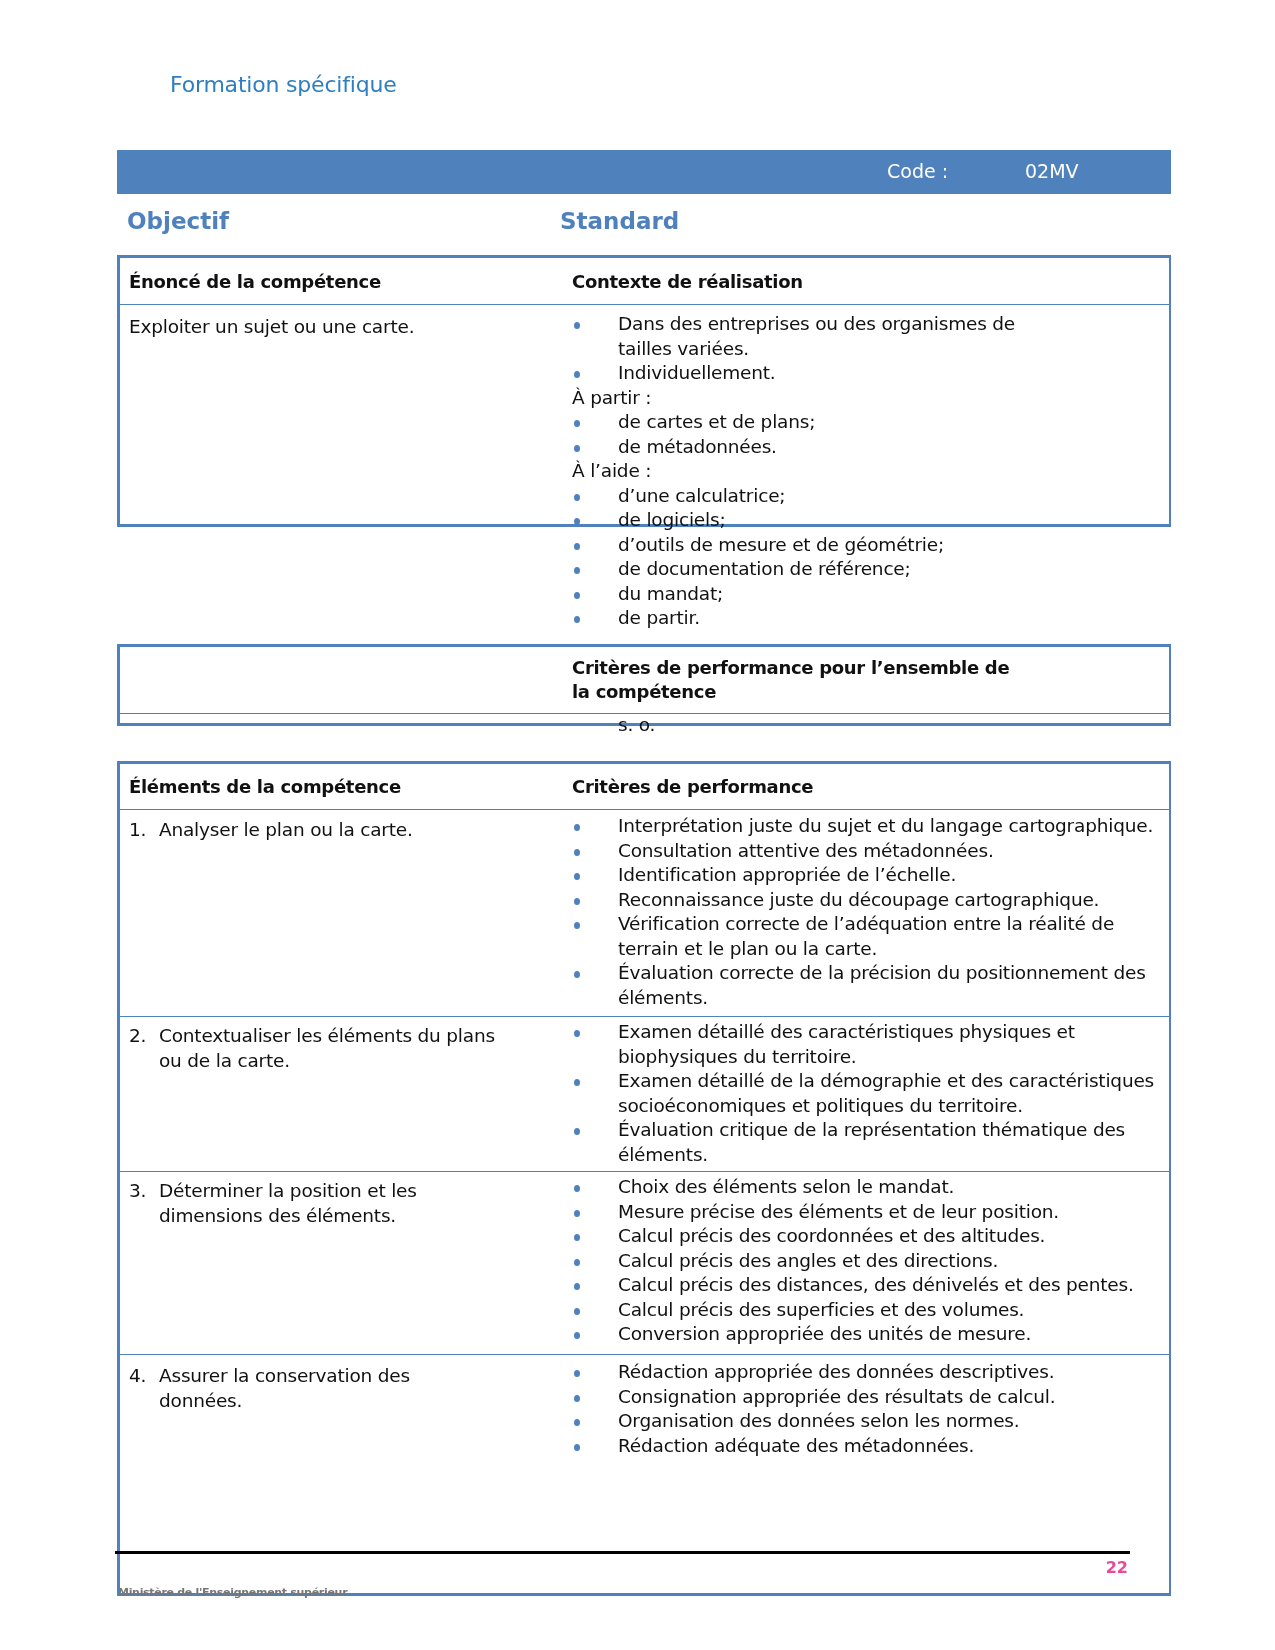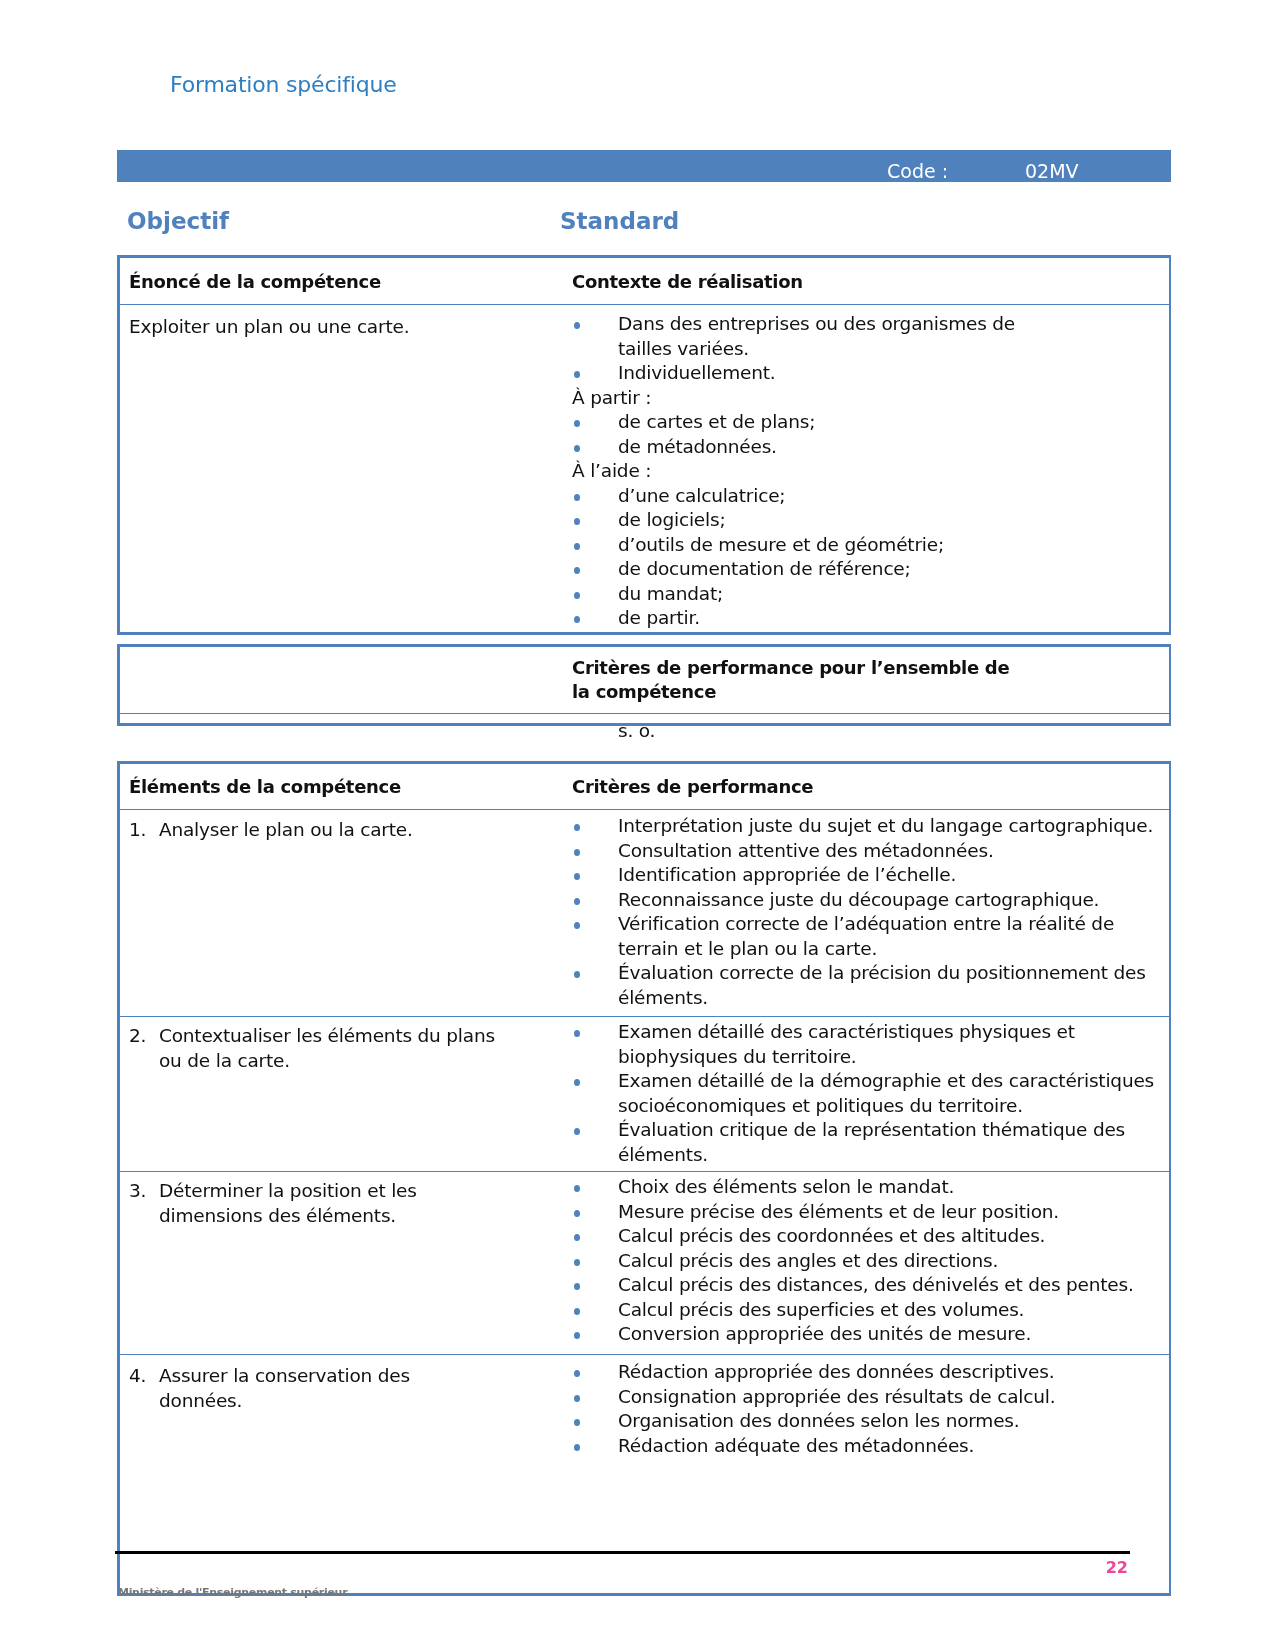--- a/index.html
+++ b/index.html
@@ -5,21 +5,21 @@
   html, body { margin: 0; padding: 0; background: #ffffff; }
   body {
     width: 1275px; height: 1650px; position: relative; overflow: hidden;
     font-family: "DejaVu Sans", sans-serif; color: #111;
   }
   .running-head {
     position: absolute; left: 130px; top: 72px;
     font-size: 22px; color: #2E7FC1; letter-spacing: -0.2px; margin-left: 40px;
   }
   .code-bar {
-    position: absolute; left: 117px; top: 150px; width: 1054px; height: 32px;
+    position: absolute; left: 117px; top: 150px; width: 1054px; height: 44px;
     background: #4F81BD; color: #fff; font-size: 19px;
   }
   .code-bar .code-label { position: absolute; left: 770px; top: 10px; }
   .code-bar .code-value { position: absolute; left: 908px; top: 10px; }
   .section-heads {
     position: absolute; top: 206px; left: 117px; width: 1054px; height: 36px;
     color: #4F81BD; font-weight: bold; font-size: 23px;
   }
   .section-heads .obj { position: absolute; left: 10px; top: 2px; }
   .section-heads .std { position: absolute; left: 443px; top: 2px; }
@@ -66,27 +66,27 @@
 <div class="code-bar">
   <span class="code-label">Code :</span>
   <span class="code-value">02MV</span>
 </div>
 
 <div class="section-heads">
   <span class="obj">Objectif</span>
   <span class="std">Standard</span>
 </div>
 
-<div class="tbl" style="top:255px; height:380px;">
+<div class="tbl" style="top:255px; height:272px;">
   <div class="row" style="height:46px; align-items:center;">
     <div class="c1 hdr">Énoncé de la compétence</div>
     <div class="c2 hdr">Contexte de réalisation</div>
   </div>
   <div class="row" style="padding-top:7px;">
-    <div class="c1" style="padding-top:4px;">Exploiter un plan ou une carte.</div>
+    <div class="c1" style="padding-top:4px;">Exploiter un sujet ou une carte.</div>
     <div class="c2">
       <ul class="bl" style="width:500px;">
         <li>Dans des entreprises ou des organismes de tailles variées.</li>
         <li>Individuellement.</li>
       </ul>
       <div class="plain">À partir :</div>
       <ul class="bl">
         <li>de cartes et de plans;</li>
         <li>de métadonnées.</li>
       </ul>
@@ -101,21 +101,21 @@
       </ul>
     </div>
   </div>
 </div>
 
 <div class="tbl" style="top:644px; height:82px;">
   <div class="row" style="height:66px; align-items:center;">
     <div class="c1"></div>
     <div class="c2 hdr" style="line-height:24px; width:480px; flex:none;">Critères de performance pour l’ensemble de la compétence</div>
   </div>
-  <div class="row" style="height:34px; align-items:center;">
+  <div class="row" style="height:34px; align-items:flex-start;">
     <div class="c1"></div>
     <div class="c2" style="padding-left:58px;">s. o.</div>
   </div>
 </div>
 
 <div class="tbl" style="top:761px; height:835px;">
   <div class="row" style="height:45px; align-items:center;">
     <div class="c1 hdr">Éléments de la compétence</div>
     <div class="c2 hdr">Critères de performance</div>
   </div>

